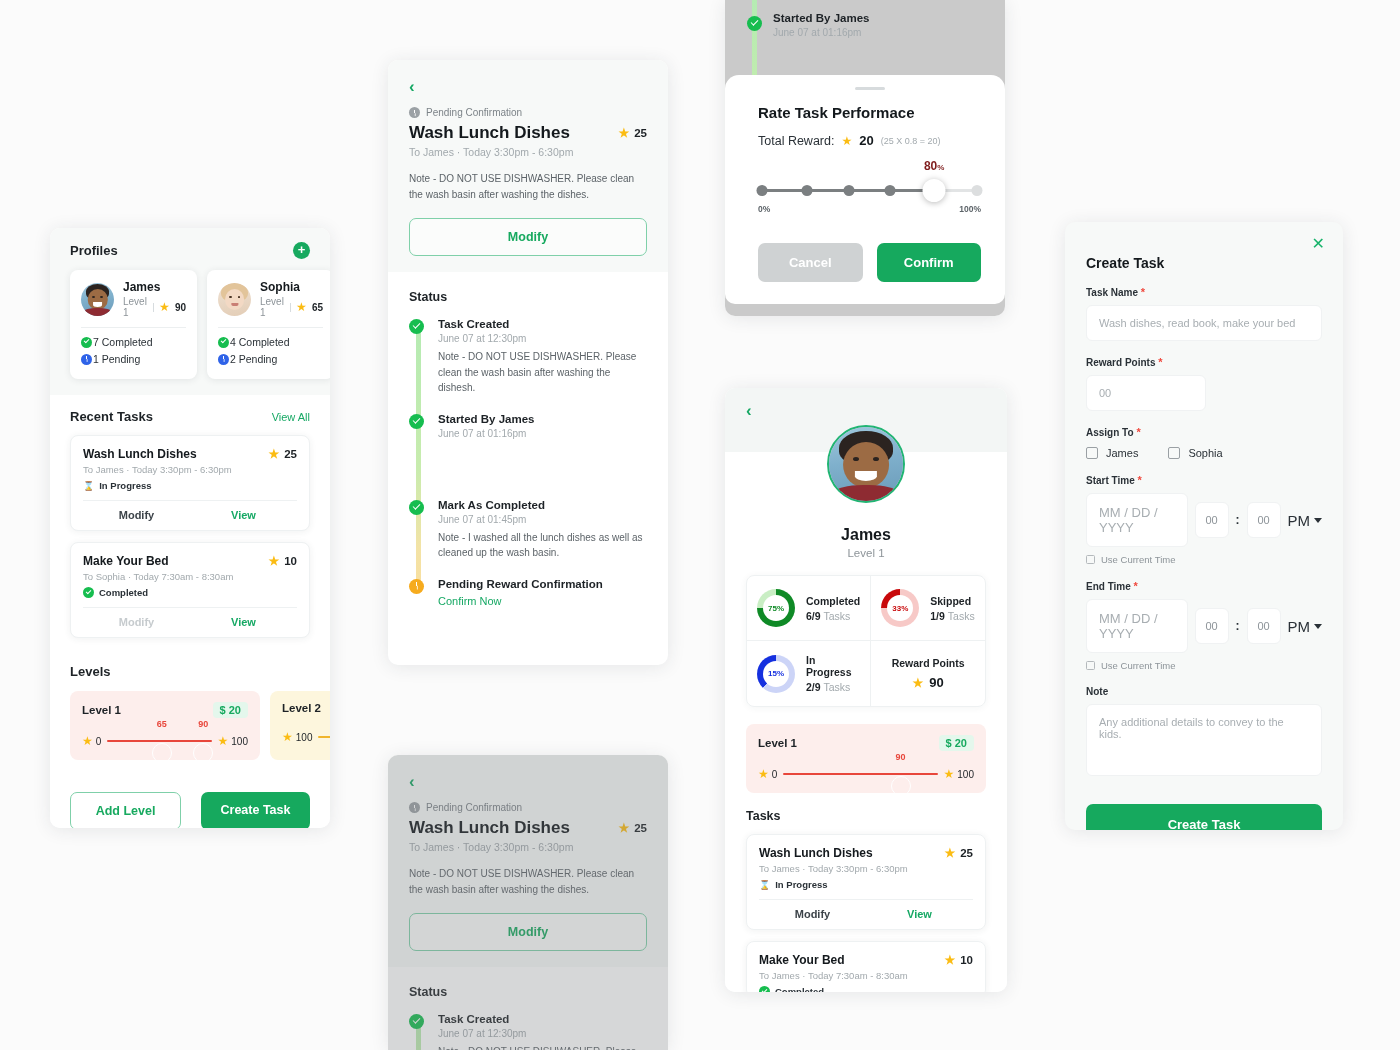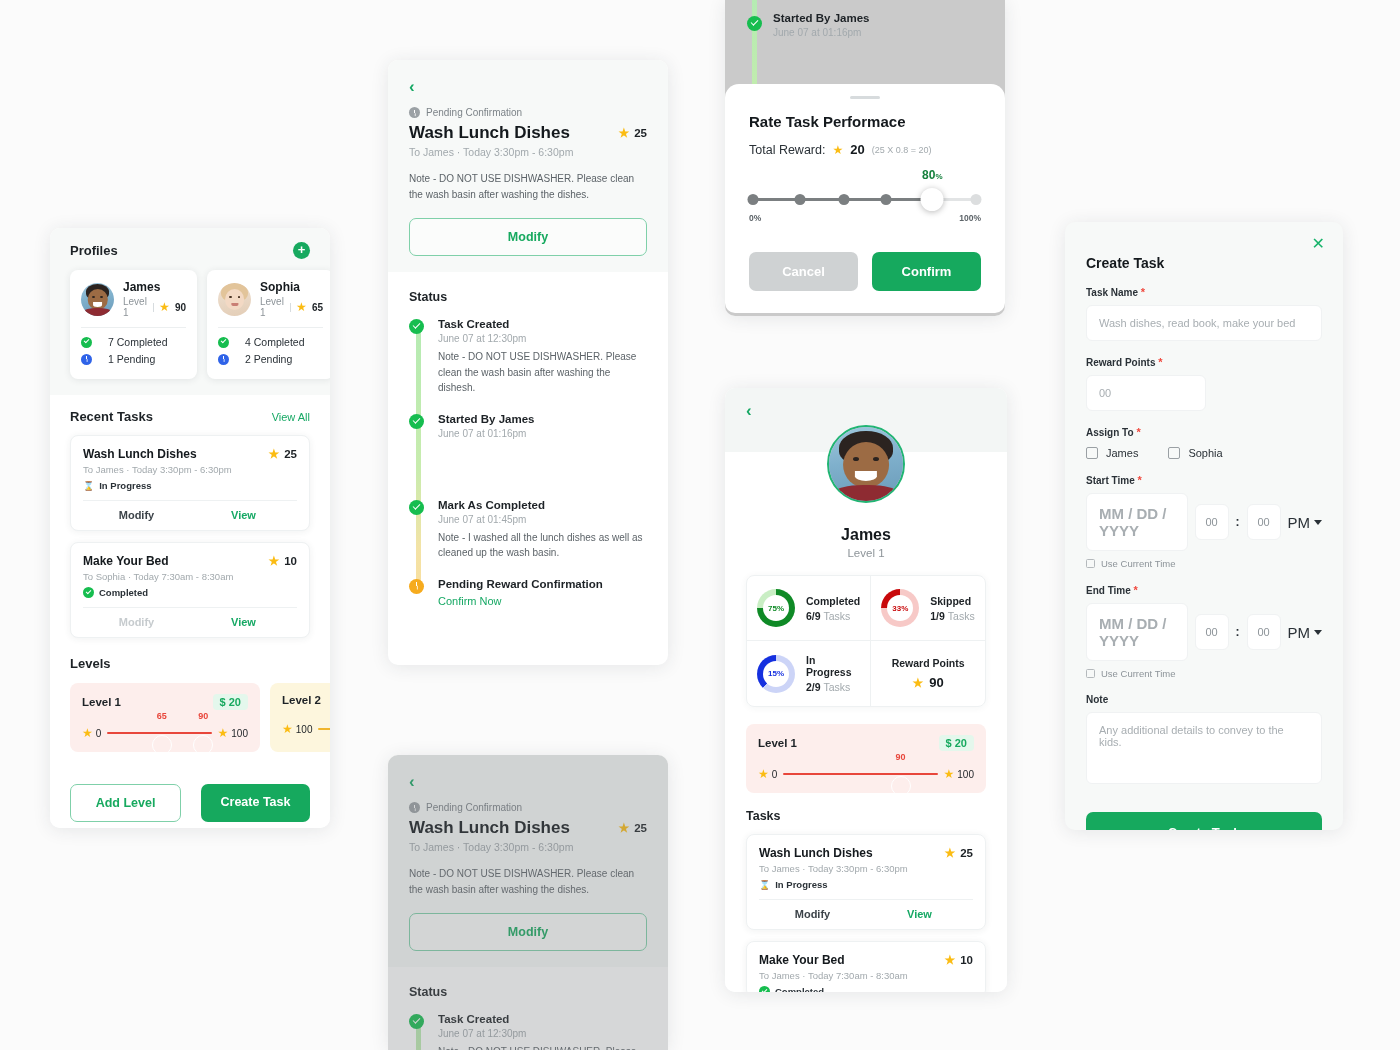--- a/index.html
+++ b/index.html
@@ -40,21 +40,21 @@
     box-shadow: 0 1px 7px rgba(40,50,60,0.10);
     width: 127px; flex: none;
   }
   .prof-top { display: flex; align-items: center; gap: 9px; }
   .avatar { width: 33px; height: 33px; border-radius: 50%; flex: none; overflow: hidden; }
   .prof-name { font-size: 12px; font-weight: bold; color: #14191d; line-height: 1.25; }
   .prof-meta { font-size: 10px; color: #8d9499; display: flex; align-items: center; gap: 5px; margin-top: 1px; }
   .vline { width: 1px; height: 9px; background: #d7dcdf; display: inline-block; }
   .pts { color: #1d2226; font-weight: bold; }
   .prof-div { height: 1px; background: #eceff0; margin: 9px 0 8px 0; }
-  .prof-stat { display: flex; align-items: center; gap: 16px; font-size: 10.5px; color: #2a3137; margin-bottom: 5px; }
+  .prof-stat { display: flex; align-items: center; gap: 1px; font-size: 10.5px; color: #2a3137; margin-bottom: 5px; }
   .dot-ico { width: 11px; height: 11px; border-radius: 50%; flex: none; position: relative; }
   .dot-ico.green { background: #16bd4f; }
   .dot-ico.blue { background: #2f63e8; }
   .dot-ico.green::after {
     content: ""; position: absolute; left: 2.8px; top: 2.8px;
     width: 4px; height: 2px; border-left: 1.4px solid #fff; border-bottom: 1.4px solid #fff;
     transform: rotate(-45deg);
   }
   .dot-ico.blue::after {
     content: ""; position: absolute; left: 5px; top: 2.5px;
@@ -141,36 +141,36 @@
   
   #ratewrap { left: 725px; top: 0px; width: 280px; height: 316px; border-radius: 0 0 10px 10px; }
   .rate-bg { position: absolute; inset: 0; background: #cacaca; }
   .rate-bg-content { position: relative; padding: 12px 21px 0 48px; }
   .rate-bg-line { position: absolute; left: 27px; top: 0; width: 5px; height: 86px;
     background: linear-gradient(180deg, #b5ebb3 0%, #c1ecae 100%); border-radius: 0 0 3px 3px; }
   .rate-bg-dot { position: absolute; left: 22px; top: 16px; width: 15px; height: 15px; border-radius: 50%; background: #16bd4f; }
   .rate-bg-dot::after { content:""; position:absolute; left:4px; top:4px; width:5.5px; height:2.8px;
     border-left:1.7px solid #fff; border-bottom:1.7px solid #fff; transform: rotate(-45deg); }
   .sheet {
-    position: absolute; left: 0; right: 0; bottom: 3px; background: #fff;
-    border-radius: 14px 14px 10px 10px; padding: 12px 24px 22px 24px;
+    position: absolute; left: 0; right: 0; bottom: 12px; background: #fff;
+    border-radius: 14px 14px 10px 10px; padding: 12px 24px 22px 33px;
   }
   .grabber { width: 30px; height: 3px; border-radius: 2px; background: #d7dbdd; margin: 0 auto 14px auto; }
   .sheet-title { font-size: 15px; font-weight: bold; color: #14191d; }
   .reward-line { display: flex; align-items: center; gap: 7px; margin-top: 12px; font-size: 12.5px; color: #2a3137; }
   .reward-val { font-size: 13px; font-weight: bold; color: #14191d; }
   .reward-calc { font-size: 9px; color: #a2a9ad; }
   .slider-wrap { margin-top: 25px; position: relative; height: 46px; }
   .s-track { position: absolute; left: 4px; right: 4px; top: 16px; height: 2.5px; background: #e2e4e5; }
   .s-fill { position: absolute; left: 4px; width: 76%; top: 16px; height: 2.5px; background: #7b7f81; }
   .s-node { position: absolute; width: 11px; height: 11px; border-radius: 50%; background: #7b7f81; top: 11.5px; transform: translateX(-50%); }
   .s-node.off { background: #dcdedf; }
   .s-thumb { position: absolute; width: 23px; height: 23px; border-radius: 50%; background: #fff;
     box-shadow: 0 1px 6px rgba(0,0,0,0.28); top: 5.5px; transform: translateX(-50%); }
-  .s-val { position: absolute; top: -14px; transform: translateX(-50%); font-size: 12px; font-weight: bold; color: #15803d; }
+  .s-val { position: absolute; top: -14px; transform: translateX(-50%); font-size: 12px; font-weight: bold; color: #7f1d1d; }
   .s-val small { font-size: 8px; }
   .s-min { position: absolute; left: 0; top: 31px; font-size: 8.5px; font-weight: bold; color: #5c6368; }
   .s-max { position: absolute; right: 0; top: 31px; font-size: 8.5px; font-weight: bold; color: #5c6368; }
   .sheet-btns { display: flex; gap: 14px; margin-top: 24px; }
   .sheet-btn { flex: 1; text-align: center; border-radius: 7px; padding: 12px 0; font-size: 13px; font-weight: bold; }
   .sb-cancel { background: #cfd2d3; color: #fff; }
   .sb-confirm { background: #16a95e; color: #fff; }
 
   
   #profile { left: 725px; top: 388px; width: 282px; height: 604px; border-radius: 10px; }
@@ -212,21 +212,21 @@
   .f-input {
     background: #fff; border-radius: 6px; border: 1px solid #f0f2f3; margin-top: 7px;
     padding: 11px 12px; font-size: 11px; color: #a8aeb2;
   }
   .f-input.small { width: 120px; }
   .f-note { height: 72px; }
   .chk-row { display: flex; gap: 30px; margin-top: 9px; align-items: center; }
   .chk { display: flex; align-items: center; gap: 8px; font-size: 11px; color: #2a3137; }
   .box { width: 12px; height: 12px; border: 1.2px solid #9aa0a4; border-radius: 2px; flex: none; }
   .time-row { display: flex; align-items: center; gap: 7px; margin-top: 7px; }
-  .time-date { background:#fff; border:1px solid #f0f2f3; border-radius: 6px; padding: 11px 12px; font-size:15px; color:#a8aeb2; flex:1;font-weight:bold; }
+  .time-date { background:#fff; border:1px solid #f0f2f3; border-radius: 6px; padding: 11px 12px; font-size:13px; color:#a8aeb2; flex:1; }
   .time-seg { background:#fff; border:1px solid #f0f2f3; border-radius: 6px; padding: 11px 0; width: 34px; text-align:center; font-size:11px; color:#8d9499; }
   .colon { font-size: 12px; font-weight: bold; color: #2a3137; }
   .ampm { font-size: 15px; color: #2a3137; display:flex; align-items:center; gap:4px; }
   .caret { width:0;height:0;border-left:4px solid transparent;border-right:4px solid transparent;border-top:5px solid #2a3137; }
   .chk-small { display:flex; align-items:center; gap:6px; margin-top: 7px; font-size: 9.5px; color: #8d9499; }
   .box-sm { width: 9px; height: 9px; border: 1px solid #b4b9bc; border-radius: 1.5px; flex:none; }
   .c-submit { margin: 28px 21px 0 21px; background:#16a95e; color:#fff; border-radius: 7px; text-align:center; padding: 13px 0; font-size: 13px; font-weight: bold; }
 
   
   .av { width:100%; height:100%; position:relative; }
@@ -368,21 +368,21 @@
         <div class="tc-status">
           <span class="dot-ico green"></span>
           <span>Completed</span>
         </div>
         <div class="tc-actions">
           <div class="act-modify disabled">Modify</div>
           <div class="act-view">View</div>
         </div>
       </div>
 
-      <div class="sec-title" style="margin-top:18px">Levels</div>
+      <div class="sec-title" style="margin-top:26px">Levels</div>
 
       <div class="levels-row">
         <div class="level-card l1">
           <div class="lc-head">
             <div class="lc-title">Level 1</div>
             <div class="lc-price">$ 20</div>
           </div>
           <div class="lc-track">
             <span class="lc-end">
               <span class="star">★</span>

